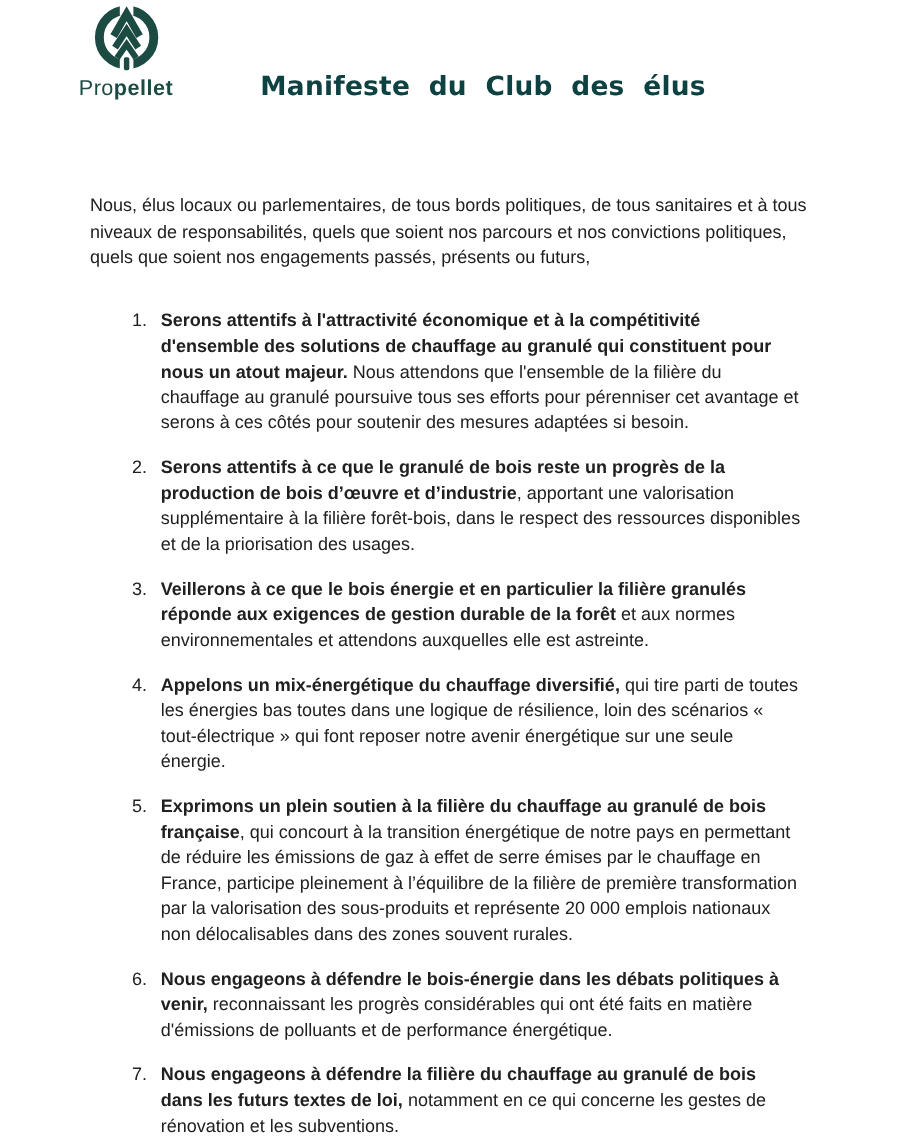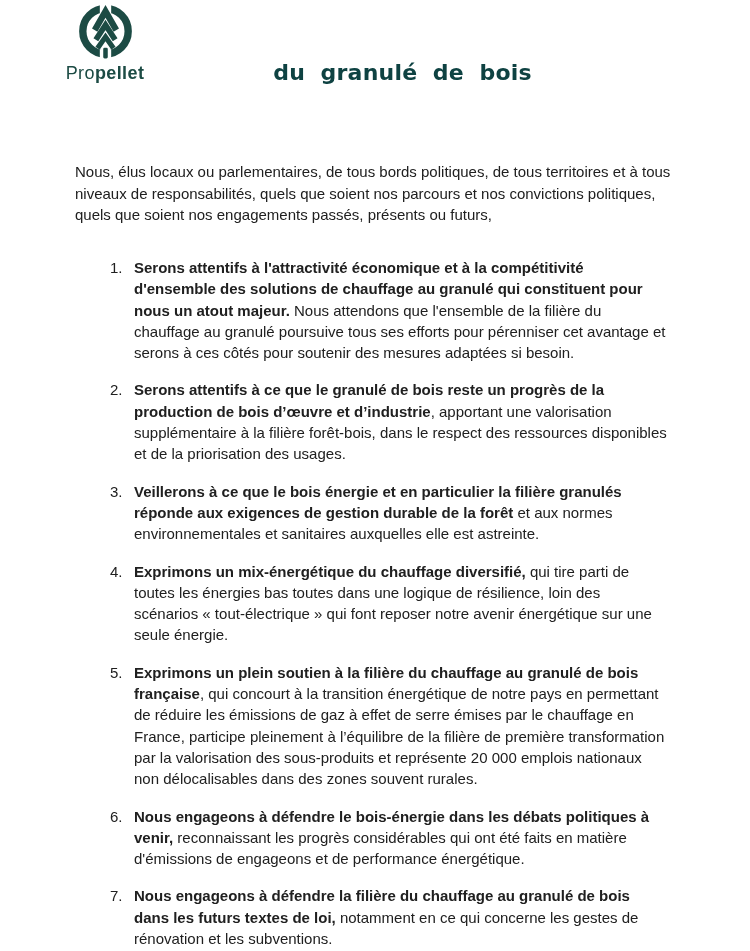--- a/index.html
+++ b/index.html
@@ -54,55 +54,55 @@
       <path d="M 36 78 L 50 58 L 64 78" fill="none" stroke="#1c4b44" stroke-width="9"></path>
       <rect x="46" y="77" width="8" height="19" rx="2.5" fill="#1c4b44"></rect>
     </svg>
   </span>
   <div class="wordmark">
     <span class="wm-pre">Pro</span><span class="wm-suf">pellet</span>
   </div>
 </div>
 
 <div class="doc-title">
-  <div>du granulé de bois</div>
+  <div>Manifeste du Club des élus</div>
 </div>
 
-<p class="intro">Nous, élus locaux ou parlementaires, de tous bords politiques, de tous territoires et à tous niveaux de responsabilités, quels que soient nos parcours et nos convictions politiques, quels que soient nos engagements passés, présents ou futurs,</p>
+<p class="intro">Nous, élus locaux ou parlementaires, de tous bords politiques, de tous sanitaires et à tous niveaux de responsabilités, quels que soient nos parcours et nos convictions politiques, quels que soient nos engagements passés, présents ou futurs,</p>
 
 <div class="manifesto-list">
 
   <div class="item">
     <span class="num">1.</span>
     <p class="txt"><span class="b">Serons attentifs à l'attractivité économique et à la compétitivité d'ensemble des solutions de chauffage au granulé qui constituent pour nous un atout majeur.</span><span> Nous attendons que l'ensemble de la filière du chauffage au granulé poursuive tous ses efforts pour pérenniser cet avantage et serons à ces côtés pour soutenir des mesures adaptées si besoin.</span></p>
   </div>
 
   <div class="item">
     <span class="num">2.</span>
     <p class="txt"><span class="b">Serons attentifs à ce que le granulé de bois reste un progrès de la production de bois d’œuvre et d’industrie</span><span>, apportant une valorisation supplémentaire à la filière forêt-bois, dans le respect des ressources disponibles et de la priorisation des usages.</span></p>
   </div>
 
   <div class="item">
     <span class="num">3.</span>
-    <p class="txt"><span class="b">Veillerons à ce que le bois énergie et en particulier la filière granulés réponde aux exigences de gestion durable de la forêt</span><span> et aux normes environnementales et sanitaires auxquelles elle est astreinte.</span></p>
+    <p class="txt"><span class="b">Veillerons à ce que le bois énergie et en particulier la filière granulés réponde aux exigences de gestion durable de la forêt</span><span> et aux normes environnementales et attendons auxquelles elle est astreinte.</span></p>
   </div>
 
   <div class="item">
     <span class="num">4.</span>
-    <p class="txt"><span class="b">Exprimons un mix-énergétique du chauffage diversifié,</span><span> qui tire parti de toutes les énergies bas toutes dans une logique de résilience, loin des scénarios « tout-électrique » qui font reposer notre avenir énergétique sur une seule énergie.</span></p>
+    <p class="txt"><span class="b">Appelons un mix-énergétique du chauffage diversifié,</span><span> qui tire parti de toutes les énergies bas toutes dans une logique de résilience, loin des scénarios « tout-électrique » qui font reposer notre avenir énergétique sur une seule énergie.</span></p>
   </div>
 
   <div class="item">
     <span class="num">5.</span>
     <p class="txt"><span class="b">Exprimons un plein soutien à la filière du chauffage au granulé de bois française</span><span>, qui concourt à la transition énergétique de notre pays en permettant de réduire les émissions de gaz à effet de serre émises par le chauffage en France, participe pleinement à l’équilibre de la filière de première transformation par la valorisation des sous-produits et représente 20 000 emplois nationaux non délocalisables dans des zones souvent rurales.</span></p>
   </div>
 
   <div class="item">
     <span class="num">6.</span>
-    <p class="txt"><span class="b">Nous engageons à défendre le bois-énergie dans les débats politiques à venir,</span><span> reconnaissant les progrès considérables qui ont été  faits en matière d'émissions de engageons et de performance énergétique.</span></p>
+    <p class="txt"><span class="b">Nous engageons à défendre le bois-énergie dans les débats politiques à venir,</span><span> reconnaissant les progrès considérables qui ont été  faits en matière d'émissions de polluants et de performance énergétique.</span></p>
   </div>
 
   <div class="item">
     <span class="num">7.</span>
     <p class="txt"><span class="b">Nous engageons à défendre la filière du chauffage au granulé de bois dans les futurs textes de loi,</span><span> notamment en ce qui concerne les gestes de rénovation et les subventions.</span></p>
   </div>
 
 </div>
 
 </body></html>

